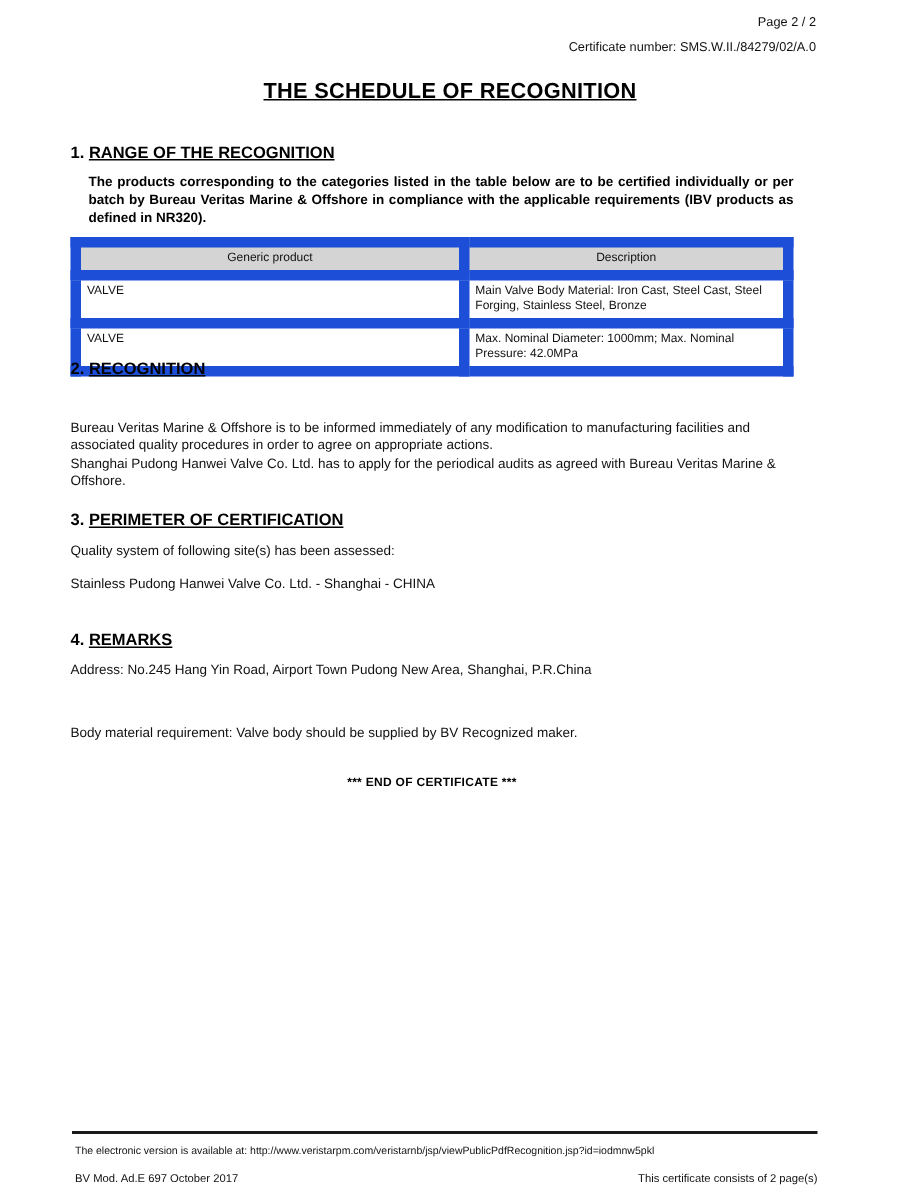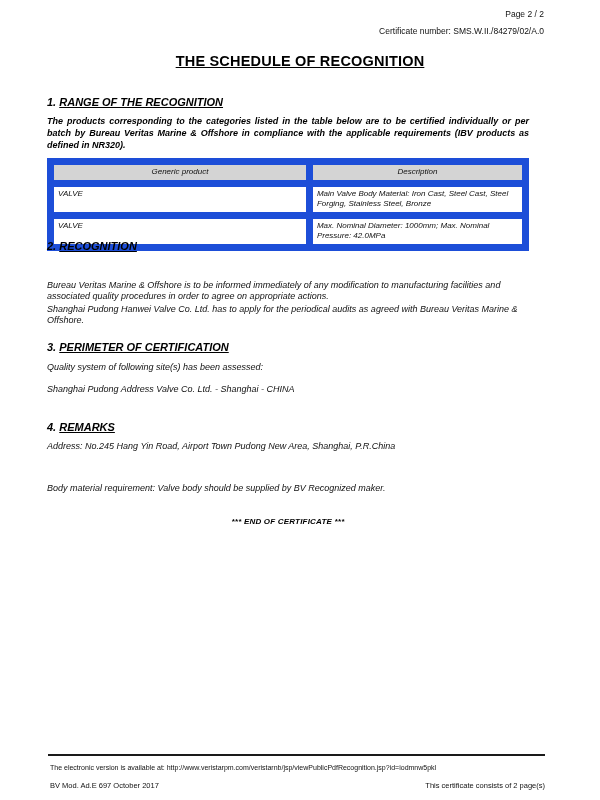--- a/index.html
+++ b/index.html
@@ -13,25 +13,25 @@
   .hdr { position: absolute; right: 56px; text-align: center; font-size: 8.5px; color: #111; }
   #hdr-page { top: 9px; }
   #hdr-cert { top: 26px; }
   #doc-title {
     position: absolute; top: 53px; left: 0; width: 600px;
     text-align: center; font-size: 14.5px; font-weight: bold;
     letter-spacing: 0.2px;
   }
   #doc-title span { text-decoration: underline; }
   .content { position: absolute; left: 47px; width: 498px; top: 0; height: 800px; }
-  .blk { position: absolute; left: 0; right: 16px; font-style: italic; }
+  .blk { position: absolute; left: 0; right: 16px; }
   .sec-h { font-size: 11px; font-weight: bold; }
   .sec-h .u { text-decoration: underline; }
   .body-p { font-size: 9px; line-height: 11px; color: #111; }
-  .bold-p { font-size: 9px; line-height: 12px; font-weight: bold; text-align: justify; }
+  .bold-p { font-size: 9px; line-height: 12px; font-weight: bold; text-align: justify; margin-left: 12px; }
   table.products {
     width: 100%;
     border-collapse: collapse;
     font-size: 8px;
     line-height: 10px;
     color: #111;
   }
   table.products th, table.products td {
     border: 7px solid #1d4ed8;
     padding: 2px 4px 3px 4px;
@@ -120,21 +120,21 @@
     <span class="u">RECOGNITION</span>
   </div>
   <div class="blk body-p" id="sec2-p2">Bureau Veritas Marine &amp; Offshore is to be informed immediately of any modification to manufacturing facilities and associated quality procedures in order to agree on appropriate actions.</div>
   <div class="blk body-p" id="sec2-p3">Shanghai Pudong Hanwei Valve Co. Ltd. has to apply for the periodical audits as agreed with Bureau Veritas Marine &amp; Offshore.</div>
 
   <div class="blk sec-h" id="sec3-h">
     <span>3.</span>
     <span class="u">PERIMETER OF CERTIFICATION</span>
   </div>
   <div class="blk body-p" id="sec3-p1">Quality system of following site(s) has been assessed:</div>
-  <div class="blk body-p" id="sec3-p2">Shanghai Pudong Address Valve Co. Ltd. - Shanghai - CHINA</div>
+  <div class="blk body-p" id="sec3-p2">Stainless Pudong Hanwei Valve Co. Ltd. - Shanghai - CHINA</div>
 
   <div class="blk sec-h" id="sec4-h">
     <span>4.</span>
     <span class="u">REMARKS</span>
   </div>
   <div class="blk body-p" id="sec4-p1">Address: No.245 Hang Yin Road, Airport Town Pudong New Area, Shanghai, P.R.China</div>
   <div class="blk body-p" id="sec4-p3">Body material requirement: Valve body should be supplied by BV Recognized maker.</div>
 
   <div class="blk" id="end-blk">
     <div id="end-marker">*** END OF CERTIFICATE ***</div>

